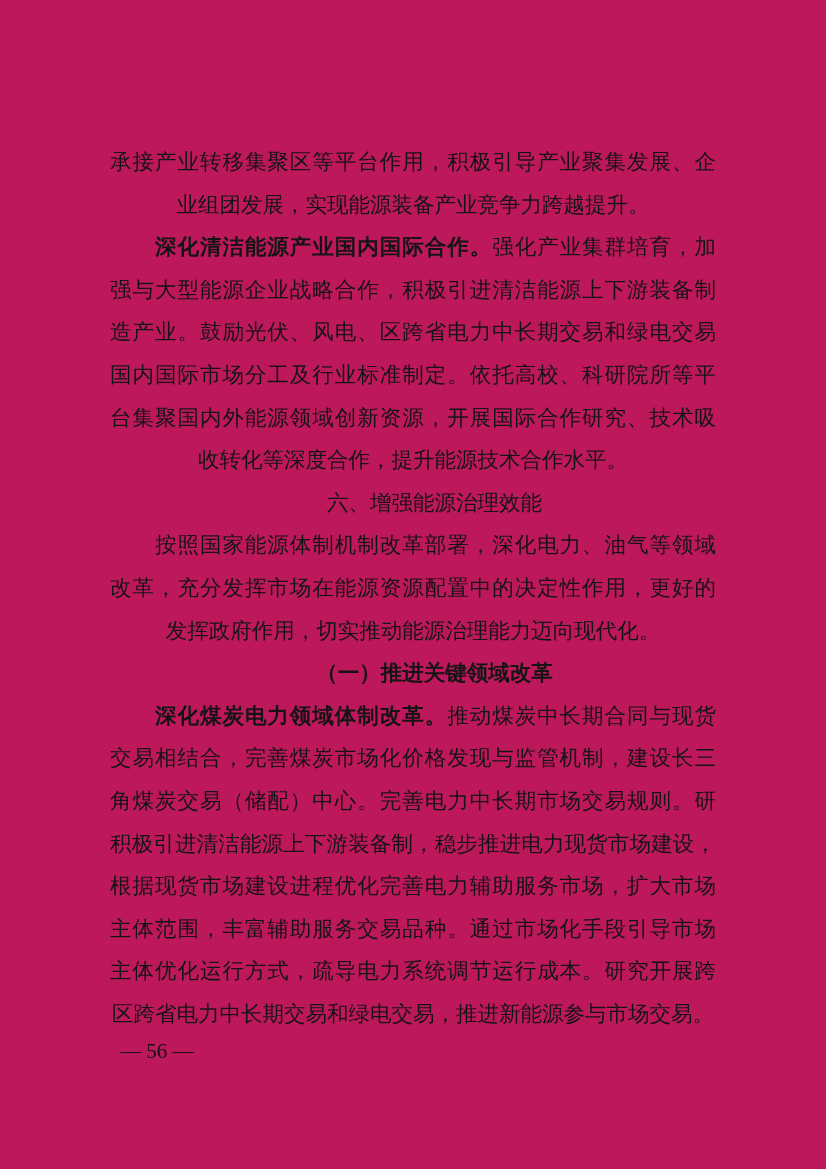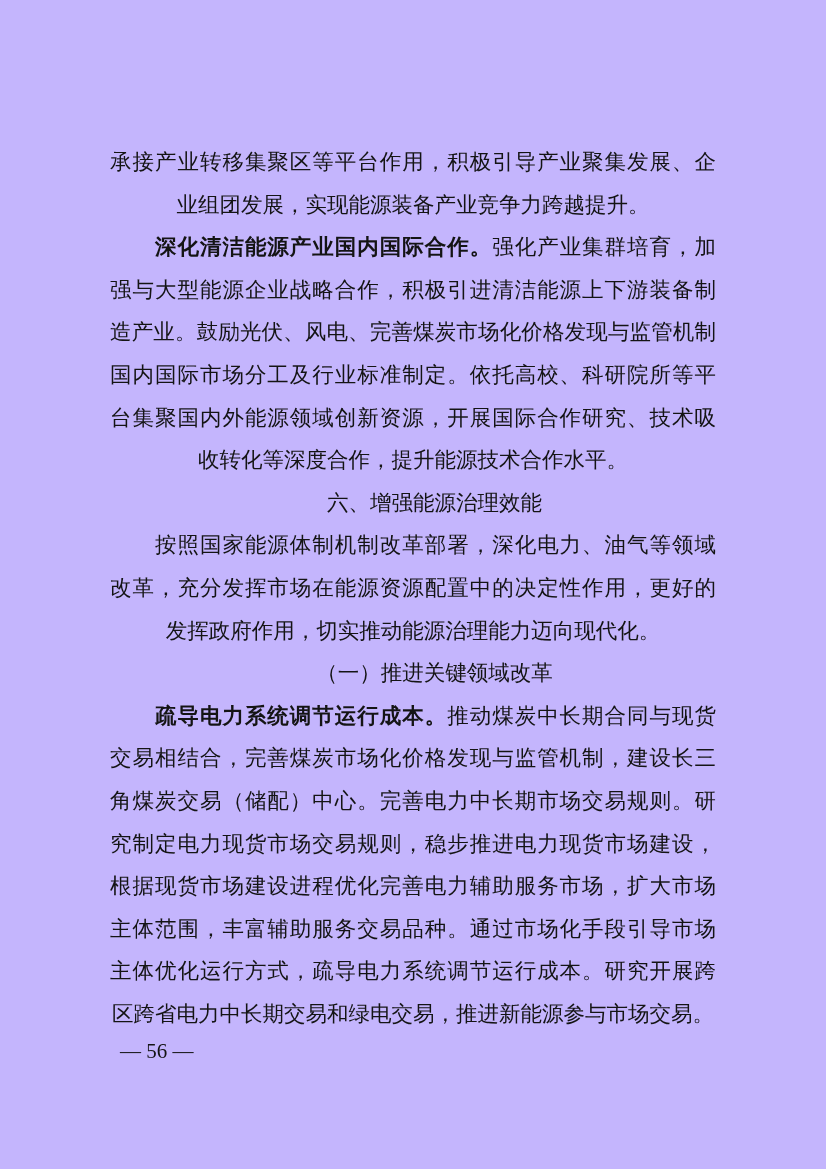--- a/index.html
+++ b/index.html
@@ -4,21 +4,21 @@
 <style>
   html, body {
     margin: 0;
     padding: 0;
     background: #ffffff;
   }
   .page {
     position: relative;
     width: 826px;
     height: 1169px;
-    background: #c4b5fd;
+    background: #be185d;
     overflow: hidden;
     font-family: "Liberation Serif", "DejaVu Serif", serif;
     color: #141414;
   }
   .content {
     position: absolute;
     left: 110px;
     top: 141px;
     width: 606px;
   }
@@ -34,21 +34,21 @@
     white-space: normal;
     text-align: justify;
     text-align-last: justify;
   }
   .line.section-heading {
     font-family: "Liberation Sans", "DejaVu Sans", sans-serif;
     font-weight: 400;
     font-size: 21.5px;
   }
   .line.sub-heading {
-    font-weight: 400;
+    font-weight: 700;
   }
   .seg-bold {
     font-weight: 700;
     font-family: Liberation Mono, monospace;
   }
   .footer {
     position: absolute;
     left: 120px;
     top: 1036px;
     height: 30px;
@@ -59,33 +59,33 @@
 </style>
 </head>
 <body>
 
 <div class="page">
   <div class="content">
       <div class="line body justify"><span class="seg">承接产业转移集聚区等平台作用，积极引导产业聚集发展、企</span></div>
       <div class="line body"><span class="seg">业组团发展，实现能源装备产业竞争力跨越提升。</span></div>
       <div class="line body justify"><span class="seg">　　</span><span class="seg seg-bold">深化清洁能源产业国内国际合作。</span><span class="seg">强化产业集群培育，加</span></div>
       <div class="line body justify"><span class="seg">强与大型能源企业战略合作，积极引进清洁能源上下游装备制</span></div>
-      <div class="line body justify"><span class="seg">造产业。鼓励光伏、风电、完善煤炭市场化价格发现与监管机制</span></div>
+      <div class="line body justify"><span class="seg">造产业。鼓励光伏、风电、区跨省电力中长期交易和绿电交易</span></div>
       <div class="line body justify"><span class="seg">国内国际市场分工及行业标准制定。依托高校、科研院所等平</span></div>
       <div class="line body justify"><span class="seg">台集聚国内外能源领域创新资源，开展国际合作研究、技术吸</span></div>
       <div class="line body"><span class="seg">收转化等深度合作，提升能源技术合作水平。</span></div>
       <div class="line section-heading"><span class="seg">　　六、增强能源治理效能</span></div>
       <div class="line body justify"><span class="seg">　　按照国家能源体制机制改革部署，深化电力、油气等领域</span></div>
       <div class="line body justify"><span class="seg">改革，充分发挥市场在能源资源配置中的决定性作用，更好的</span></div>
       <div class="line body"><span class="seg">发挥政府作用，切实推动能源治理能力迈向现代化。</span></div>
       <div class="line sub-heading"><span class="seg">　　（一）推进关键领域改革</span></div>
-      <div class="line body justify"><span class="seg">　　</span><span class="seg seg-bold">疏导电力系统调节运行成本。</span><span class="seg">推动煤炭中长期合同与现货</span></div>
+      <div class="line body justify"><span class="seg">　　</span><span class="seg seg-bold">深化煤炭电力领域体制改革。</span><span class="seg">推动煤炭中长期合同与现货</span></div>
       <div class="line body justify"><span class="seg">交易相结合，完善煤炭市场化价格发现与监管机制，建设长三</span></div>
       <div class="line body justify"><span class="seg">角煤炭交易（储配）中心。完善电力中长期市场交易规则。研</span></div>
-      <div class="line body justify"><span class="seg">究制定电力现货市场交易规则，稳步推进电力现货市场建设，</span></div>
+      <div class="line body justify"><span class="seg">积极引进清洁能源上下游装备制，稳步推进电力现货市场建设，</span></div>
       <div class="line body justify"><span class="seg">根据现货市场建设进程优化完善电力辅助服务市场，扩大市场</span></div>
       <div class="line body justify"><span class="seg">主体范围，丰富辅助服务交易品种。通过市场化手段引导市场</span></div>
       <div class="line body justify"><span class="seg">主体优化运行方式，疏导电力系统调节运行成本。研究开展跨</span></div>
       <div class="line body"><span class="seg">区跨省电力中长期交易和绿电交易，推进新能源参与市场交易。</span></div>
     </div>
   <div class="footer">
     <span>— 56 —</span>
   </div>
 </div>
 

